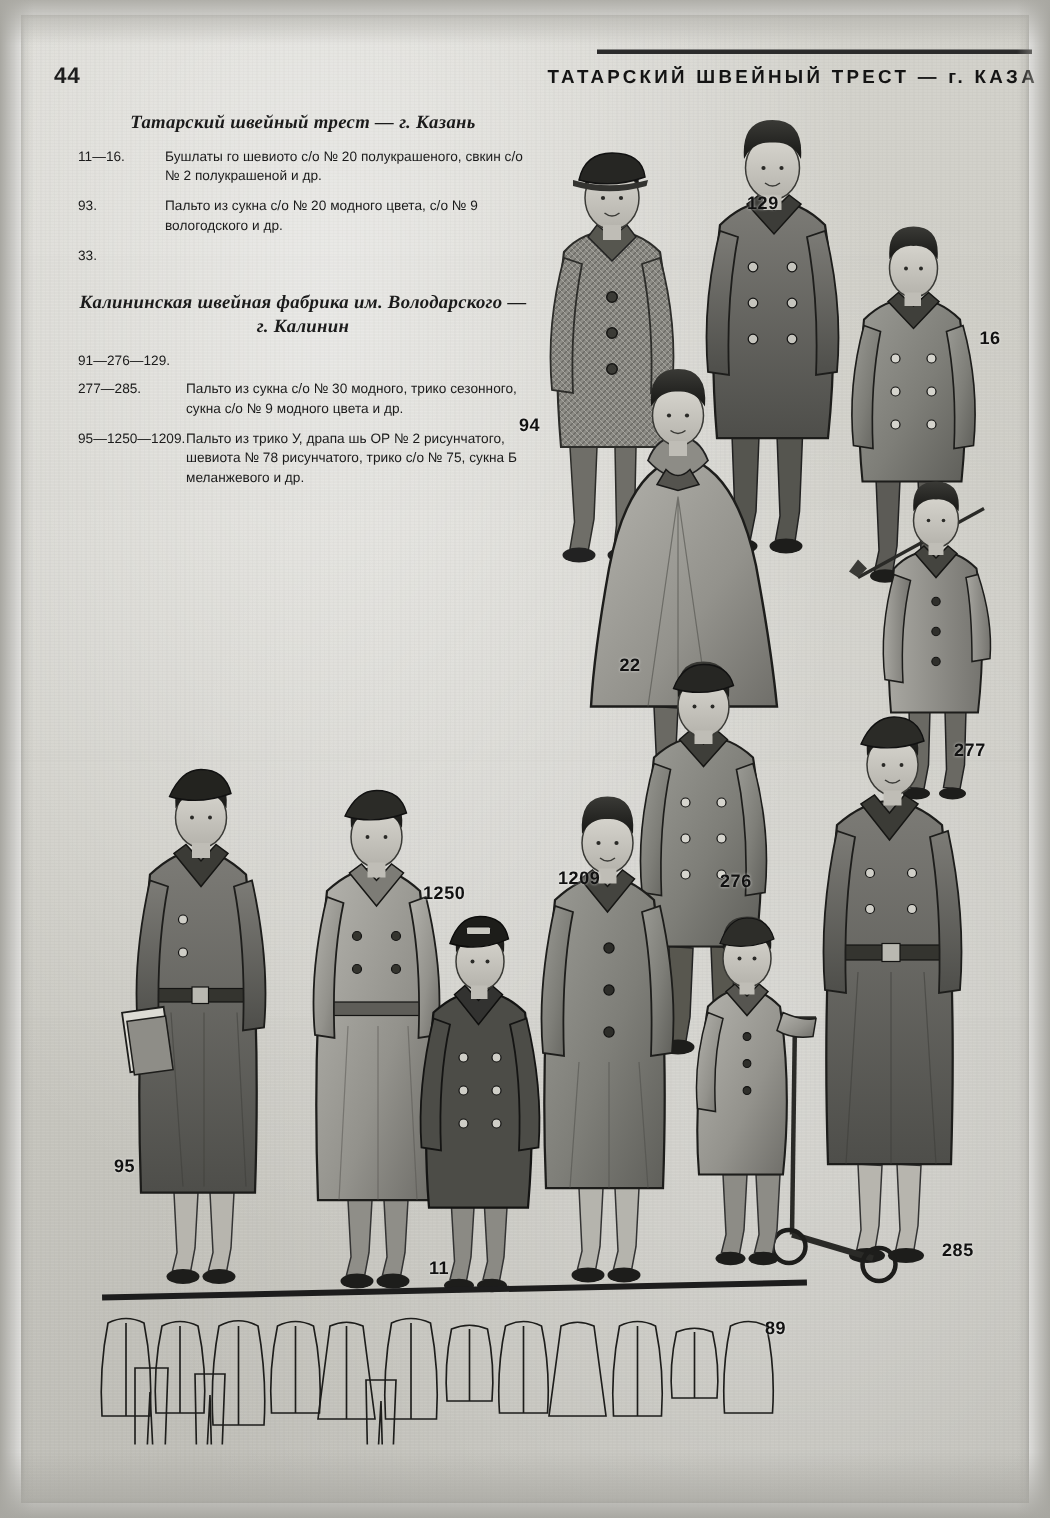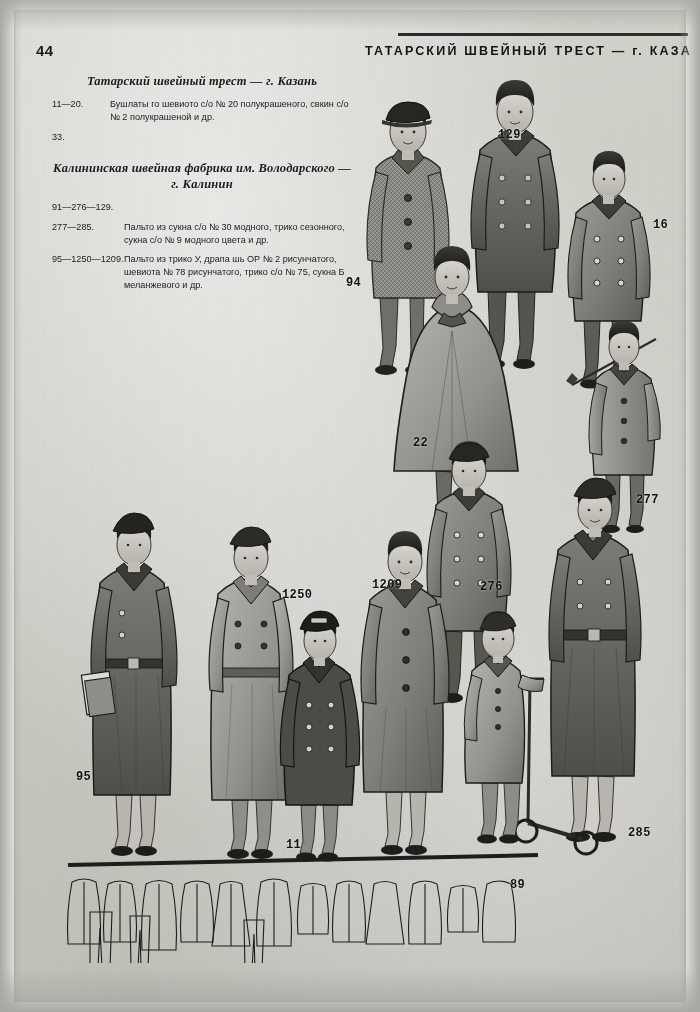--- a/index.html
+++ b/index.html
@@ -112,21 +112,21 @@
   
   .plate {
     position: absolute;
     left: 58px;
     top: 58px;
     width: 616px;
     height: 905px;
   }
   .tag {
     position: absolute;
-    font-family: Liberation Mono, monospace;
+    font-family: Liberation Sans, sans-serif;
     font-weight: bold;
     font-size: 12px;
     color: #111;
     letter-spacing: 0.4px;
     text-shadow: 0 0 2px rgba(255,255,255,0.7);
     text-align: center;
   }
   .groundline {
     position: absolute;
     left: 10px;
@@ -150,22 +150,26 @@
   <div class="grain"></div>
 
   <div class="header-rule"></div>
   <div class="page-number">44</div>
   <div class="header-title">ТАТАРСКИЙ ШВЕЙНЫЙ ТРЕСТ — г. КАЗА</div>
 
   <div class="textcol">
     <div class="sect-title">Татарский швейный трест — г. Казань</div>
 
     <div class="entry">
-      <span class="num">11—20.</span>
+      <span class="num">11—16.</span>
       <span class="body">Бушлаты го шевиото с/о № 20 полукрашеного, свкин с/о № 2 полукрашеной и др.</span>
+    </div>
+    <div class="entry">
+      <span class="num">93.</span>
+      <span class="body">Пальто из сукна с/о № 20 модного цвета, с/о № 9 вологодского и др.</span>
     </div>
     <div class="entry">
       <span class="num">33.</span>
     </div>
 
     <div class="sect-title two">Калининская швейная фабрика им. Володарского — г. Калинин</div>
 
     <div class="entry wide">
       <span class="num">91—276—129.</span>
     </div>

